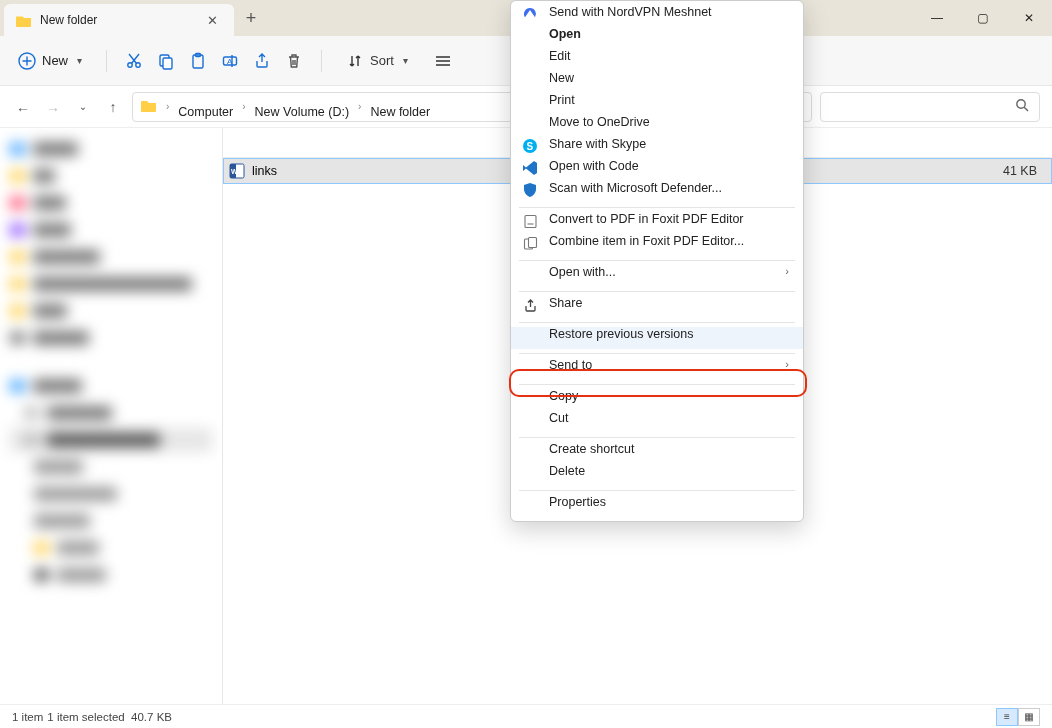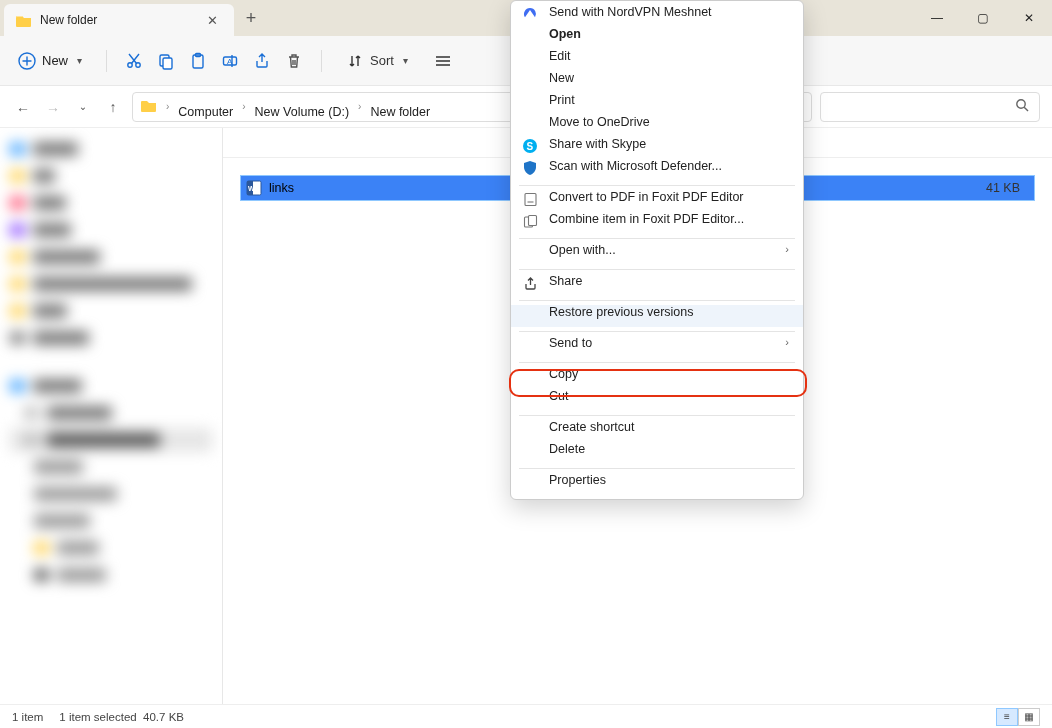--- a/index.html
+++ b/index.html
@@ -30,24 +30,24 @@
   .body { display:flex; height:calc(100% - 36px - 50px - 42px - 24px); }
   .sidebar { width:223px; border-right:1px solid #e7e7e7; position:relative; overflow:hidden;}
   .sidebar-blur { position:absolute; inset:0; filter:blur(7px); padding:6px 10px;}
   .sb-item { display:flex; align-items:center; gap:8px; height:24px; font-size:12.5px; color:#333; margin:3px 0;}
   .sb-color { width:15px; height:12px; border-radius:2px; }
   .main { flex:1; position:relative; }
   .cols { display:flex; align-items:center; height:30px; border-bottom:1px solid #eee; font-size:12px; color:#1a4b8f;flex-direction:column;}
   .col-name { padding-left:28px; width:250px; display:flex; gap:60px; align-items:center;}
   .col-sortarrow { color:#888; font-size:9px;}
   .col-date { width:140px; }
-  .row { height:26px; display:flex; align-items:center; font-size:12.5px; background:#3b82f6; border:1px solid #8fc8ff; margin:17px; }
+  .row { height:26px; display:flex; align-items:center; font-size:12.5px; background:#e5e5e5; border:1px solid #8fc8ff; margin:0; }
   .row .ric { width:18px; height:18px; margin:0 6px 0 4px; display:flex; align-items:center; justify-content:center;}
   .row .rsize { margin-left:auto; padding-right:14px; color:#333;}
-  .status { height:24px; border-top:1px solid #eee; display:flex; align-items:center; font-size:11.5px; color:#444; padding:0 12px; gap:16px;}
+  .status { height:24px; border-top:1px solid #eee; display:flex; align-items:center; font-size:11.5px; color:#444; padding:0 12px; gap:4px;}
   .status .spacer{flex:1;}
   .view-toggle { display:flex; gap:0;}
   .vt { width:22px; height:18px; border:1px solid #ccc; display:flex; align-items:center; justify-content:center; font-size:10px;}
   .vt.active{ background:#d6e9ff; border-color:#8fc8ff;}
   
   .ctx { position:absolute; left:510px; top:0px; width:294px; background:#fff; border:1px solid #ccc; border-radius:6px; box-shadow:0 8px 24px rgba(0,0,0,.18); padding:4px 0; font-size:12.5px; z-index:50;}
   .ctx-item { display:flex; align-items:flex-start; height:22px; padding:0 14px 0 38px; position:relative; color:#222;}
   .ctx-item.bold { font-weight:600;}
   .ctx-item.hover { background:#eef4fb;}
   .ctx-item .cicon { position:absolute; left:10px; width:18px; height:18px; display:flex; align-items:center; justify-content:center;}
@@ -298,20 +298,28 @@
         <svg width="16" height="16" viewBox="0 0 16 16">
           <circle cx="8" cy="8" r="7" fill="#00aff0"></circle>
           <text x="4.5" y="12" font-size="10" fill="#fff" font-weight="700">S</text>
         </svg>
       </span>
       <span>Share with Skype</span>
     </div>
     <div class="ctx-item">
       <span class="cicon">
         <svg width="16" height="16" viewBox="0 0 16 16">
+          <path fill="#1f74c7" d="M12 1l3 2v10l-3 2-8-6.5L1 11V5l3 2.5z"></path>
+        </svg>
+      </span>
+      <span>Open with Code</span>
+    </div>
+    <div class="ctx-item">
+      <span class="cicon">
+        <svg width="16" height="16" viewBox="0 0 16 16">
           <path fill="#1f74c7" d="M8 1l6 2v4c0 4-3 7-6 8-3-1-6-4-6-8V3z"></path>
         </svg>
       </span>
       <span>Scan with Microsoft Defender...</span>
     </div>
     <div class="ctx-sep"></div>
     <div class="ctx-item">
       <span class="cicon">
         <svg width="15" height="15" viewBox="0 0 15 15" fill="none" stroke="#777" stroke-width="1.1">
           <rect x="2" y="1.5" width="11" height="12" rx="1"></rect>

